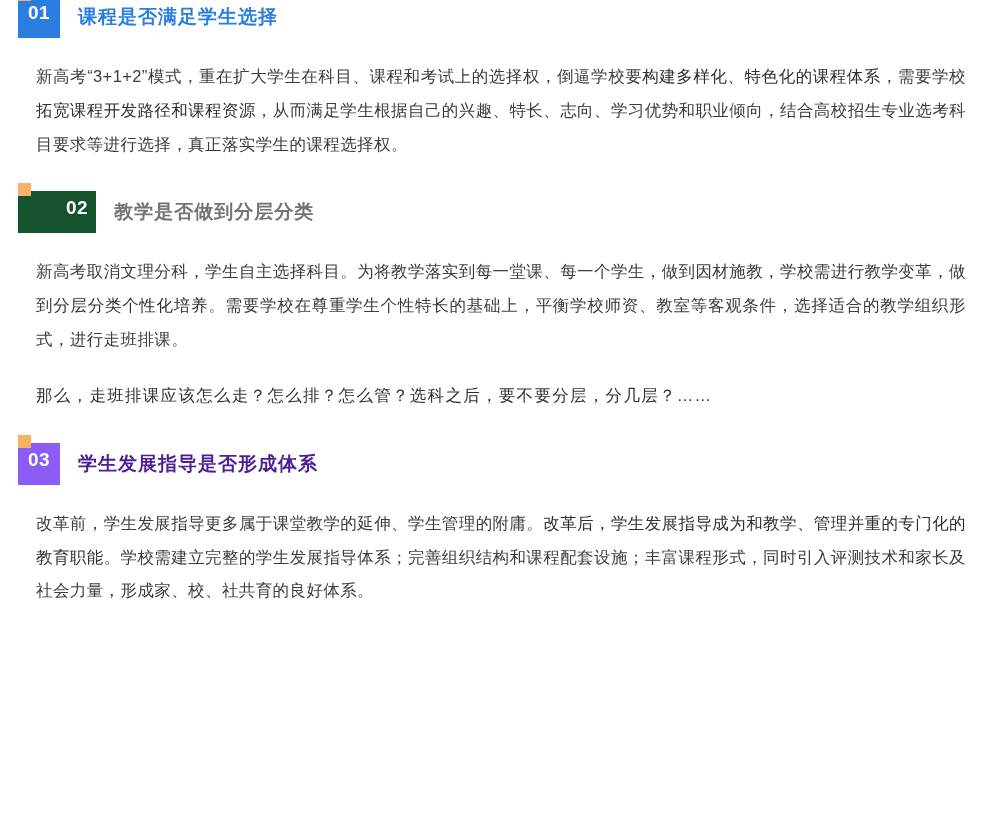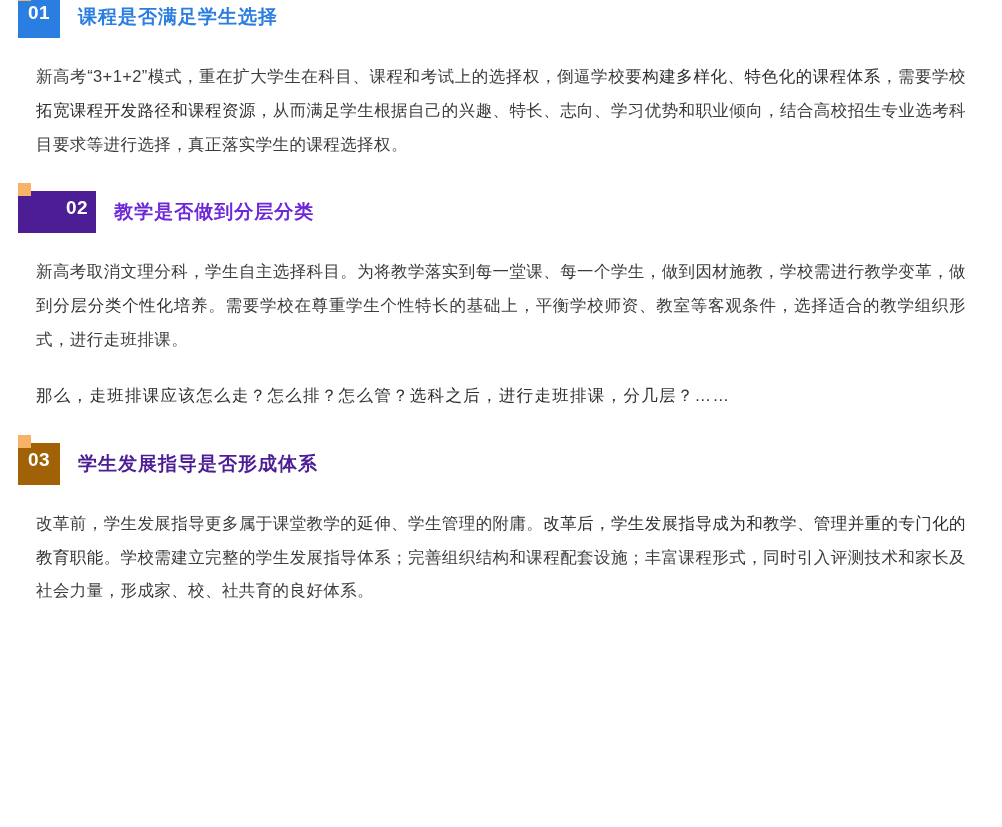--- a/index.html
+++ b/index.html
@@ -96,29 +96,29 @@
         <div class="heading-row">
           <span class="corner-tab" style="background: rgb(247, 178, 103);"></span>
           <span class="num-badge" style="background: rgb(42, 125, 225);">01</span>
           <span class="heading-title" style="color: rgb(42, 125, 225); text-align: right;">课程是否满足学生选择</span>
         </div>
         <p class="body-text"><span>新高考“3+1+2”模式，重在扩大学生在科目、课程和考试上的选择权，倒逼学校要</span><b>构建多样化、特色化的课程体系</b><span>，需要学校</span><b>拓宽课程开发路径和课程资源</b><span>，从而满足学生根据自己的兴趣、特长、志向、学习优势和职业倾向，结合高校招生专业选考科目要求等进行选择，真正落实学生的课程选择权。</span></p>
       </div>
       <div class="section">
         <div class="heading-row">
           <span class="corner-tab" style="background: rgb(247, 178, 103);"></span>
-          <span class="num-badge" style="background: #4c1d95; padding-left: 48px;">02</span>
-          <span class="heading-title" style="color: #6d28d9;">教学是否做到分层分类</span>
+          <span class="num-badge" style="background: #14532d; padding-left: 48px;">02</span>
+          <span class="heading-title" style="color: #737373;">教学是否做到分层分类</span>
         </div>
         <p class="body-text"><span>新高考取消文理分科，学生自主选择科目。为将教学落实到每一堂课、每一个学生，做到因材施教，学校需进行教学变革，做到</span><b>分层分类个性化培养</b><span>。需要学校在尊重学生个性特长的基础上，平衡学校师资、教室等客观条件，选择适合的教学组织形式，进行走班排课。</span></p>
-        <p class="body-text emph-block"><b>那么，走班排课应该怎么走？怎么排？怎么管？选科之后，进行走班排课，分几层？……</b></p>
+        <p class="body-text emph-block"><b>那么，走班排课应该怎么走？怎么排？怎么管？选科之后，要不要分层，分几层？……</b></p>
       </div>
       <div class="section">
         <div class="heading-row">
           <span class="corner-tab" style="background: rgb(247, 178, 103);"></span>
-          <span class="num-badge" style="background: #a16207;">03</span>
+          <span class="num-badge" style="background: #8b5cf6;">03</span>
           <span class="heading-title" style="color: #4c1d95;">学生发展指导是否形成体系</span>
         </div>
         <p class="body-text"><span>改革前，学生发展指导更多属于课堂教学的延伸、学生管理的附庸。</span><b>改革后，学生发展指导成为和教学、管理并重的专门化的教育职能。</b><span>学校需建立完整的学生发展指导体系；完善组织结构和课程配套设施；丰富课程形式，同时引入评测技术和家长及社会力量，形成家、校、社共育的良好体系。</span></p>
       </div>
     </div>
   <div class="spacer-bottom"></div>
 </div>
 
 </body></html>

